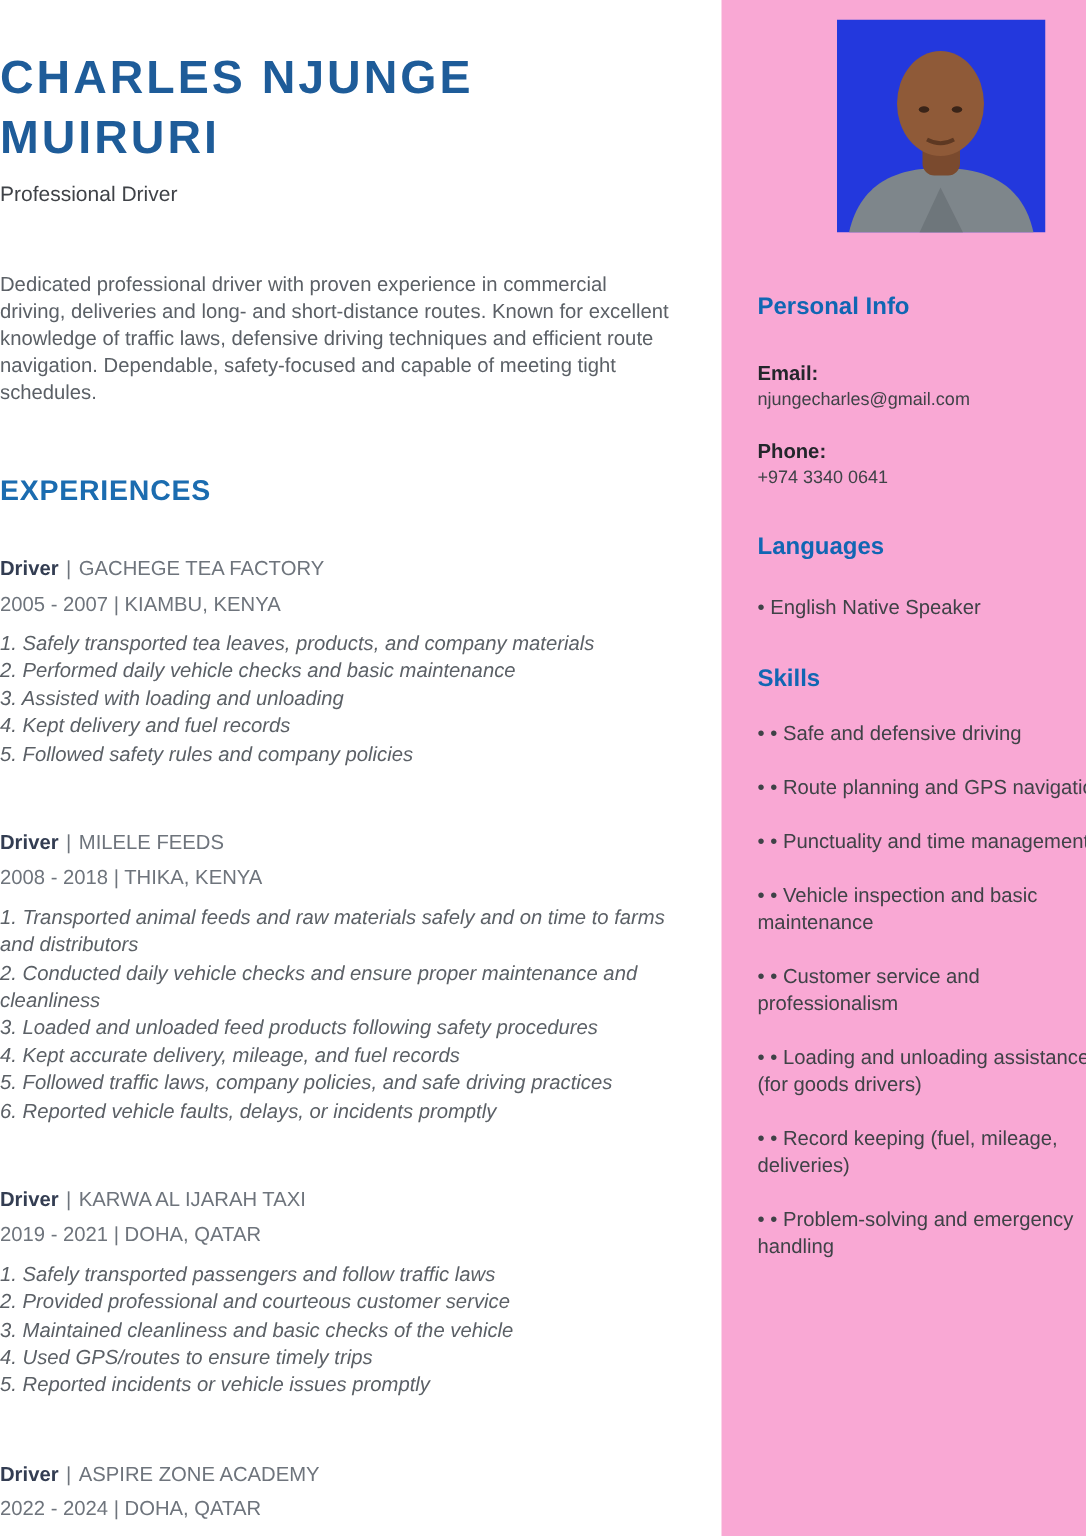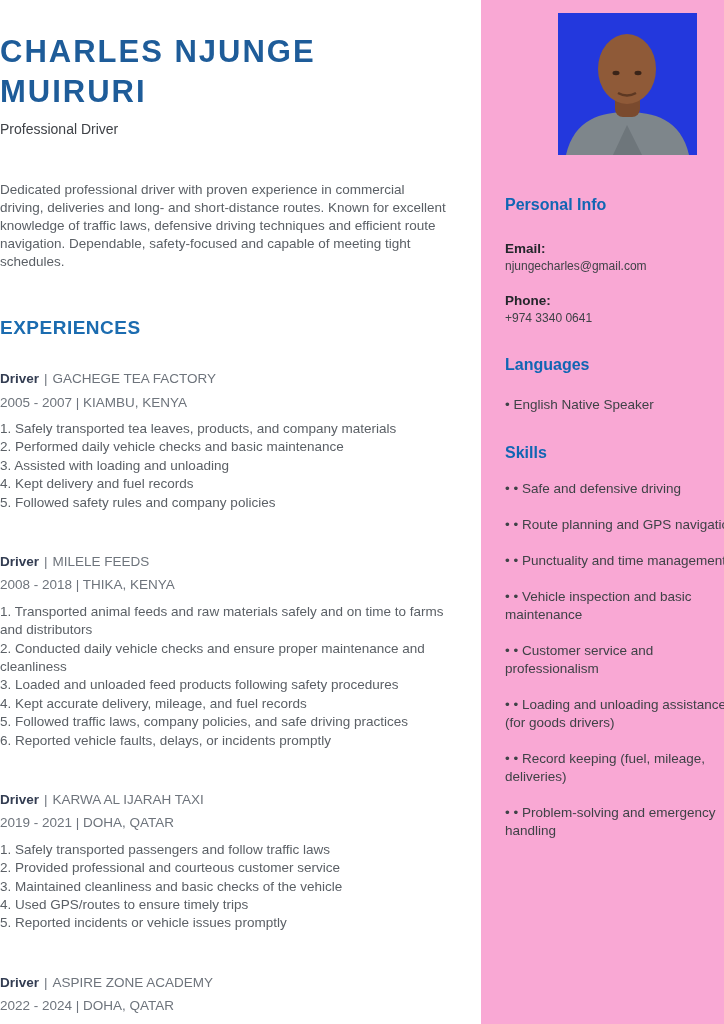--- a/index.html
+++ b/index.html
@@ -28,21 +28,21 @@
     margin-top:46px;font-size:19px;font-weight:700;
     letter-spacing:0.5px;color:#1b6cb0;
   }
   .job{margin-top:40px;}
   .job.first{margin-top:30px;}
   .job-title{font-size:13.5px;color:#6e747c;line-height:1.45;}
   .job-role{font-weight:700;color:#333d52;}
   .job-sep{margin:0 5px;color:#6e747c;}
   .job-dates{margin-top:4px;font-size:13.5px;color:#6e747c;line-height:1.45;}
   .duties{margin-top:8px;}
-  .duty{font-size:13.5px;line-height:1.36;color:#5b6066;}
+  .duty{font-size:13.5px;line-height:1.36;color:#5b6066;font-style:italic;}
   
   .sidebar{
     position:absolute;left:481px;top:0;width:288px;height:1024px;
     background:#f9a8d4;box-sizing:border-box;
     padding:13px 20px 0 24px;
   }
   .photo{
     display:block;width:139px;height:142px;margin:0 auto;
   }
   .side-heading{

